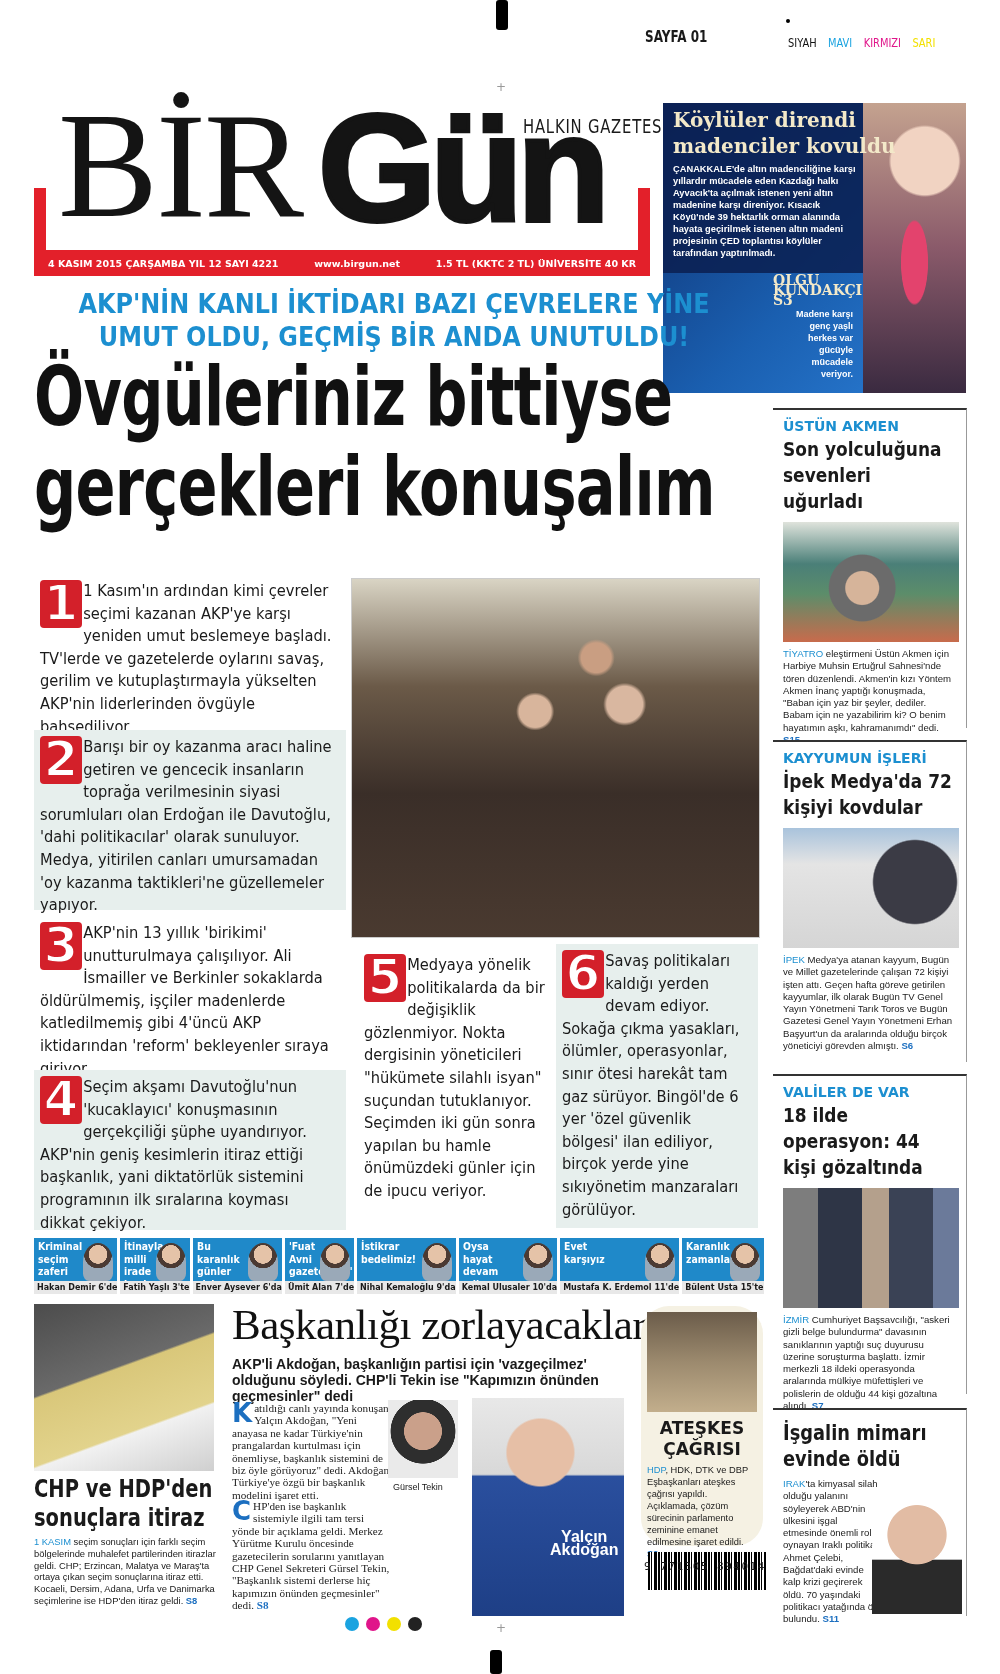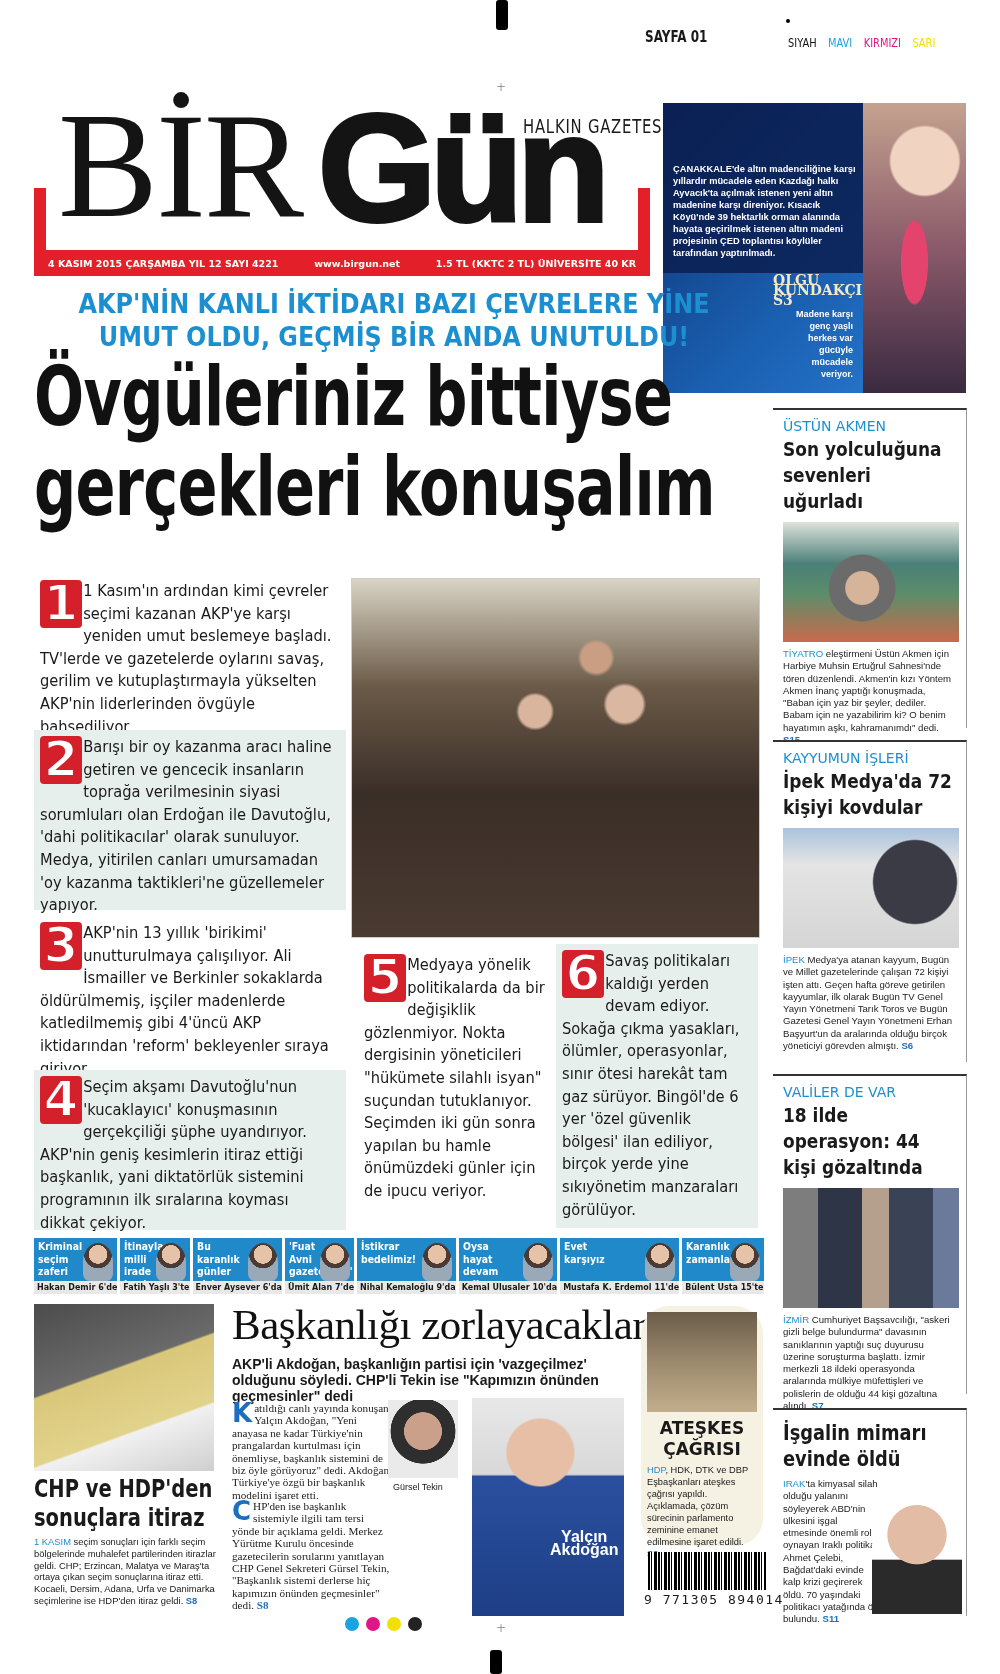--- a/index.html
+++ b/index.html
@@ -40,21 +40,21 @@
   .txt { transform: scaleX(0.9); transform-origin: left top; width: 111%; }
 
   .main-photo { left: 351px; top: 578px; width: 409px; height: 360px; background:
       radial-gradient(circle at 67% 35%, #d9b7a0 0 5%, transparent 6%),
       radial-gradient(circle at 45% 37%, #d8b59c 0 5%, transparent 6%),
       radial-gradient(circle at 60% 22%, #c99e82 0 4%, transparent 5%),
       linear-gradient(180deg, #d9d4c4 0%, #6b5a48 30%, #3a2e28 60%, #4a3a30 100%); border: 1px solid #ccc; }
 
   
   .sbox { position: absolute; left: 773px; width: 194px; border-top: 2px solid #333; border-right: 1px solid #999; background: #fff; padding: 8px 10px; }
-  .sb-kick { color: #1c8fd0; font-weight: normal; font-size: 14px; font-family: "DejaVu Sans", sans-serif; }
+  .sb-kick { color: #1c8fd0; font-weight: bold; font-size: 14px; font-family: "DejaVu Sans", sans-serif; }
   .sb-head { font-weight: bold; font-size: 20px; line-height: 26px; font-family: "DejaVu Sans", sans-serif; transform: scaleX(0.85); transform-origin: left; width: 118%; margin-top: 2px; }
   .sb-photo { width: 176px; height: 120px; margin: 8px 0 6px; }
   .sb-body { font-size: 9.6px; line-height: 12.3px; color: #222; }
   .sb-body .lead { color: #1c8fd0; }
   .sb-ref { color: #1c6fc0; font-weight: bold; }
 
   
   .col-strip { left: 34px; top: 1238px; width: 724px; height: 56px; display: flex; gap: 3px; }
   .col-cell { flex: 1; display: flex; flex-direction: column; }
   .col-top { height: 43px; background: #1f89c9; position: relative; overflow: hidden; padding: 3px 4px; }
@@ -76,21 +76,21 @@
   .tekin-cap { left: 393px; top: 1482px; font-size: 9px; }
   .akdogan-photo { left: 472px; top: 1398px; width: 152px; height: 218px; background: radial-gradient(circle at 45% 25%, #e6bfa6 0 18%, transparent 19%), linear-gradient(180deg, #e8e8e8 0%, #d8d8d8 35%, #2a4f9e 36%, #1e3f86 100%); }
   .akdogan-cap { left: 550px; top: 1530px; color: #fff; font-weight: bold; font-size: 16px; line-height: 13px; text-align: center; }
 
   
   .ates { left: 641px; top: 1306px; width: 122px; height: 240px; background: #f5f1e3; padding: 6px; border-radius: 28px; }
   .ates-photo { width: 110px; height: 100px; background: linear-gradient(180deg, #6b5c4a 0%, #9c8a6e 50%, #c2ae8c 100%); }
   .ates-head { text-align: center; font-weight: bold; font-size: 17px; line-height: 21px; margin-top: 6px; font-family: "DejaVu Sans", sans-serif; }
   .ates-body { font-size: 9.3px; line-height: 12px; margin-top: 4px; }
   .barcode { left: 648px; top: 1552px; width: 118px; height: 38px; background: repeating-linear-gradient(90deg, #000 0 2px, #fff 2px 3px, #000 3px 4px, #fff 4px 6px, #000 6px 9px, #fff 9px 10px); }
-  .barcode-num { left: 644px; top: 1592px; font-family: "DejaVu Sans Mono", monospace; font-size: 13px; letter-spacing: 1.5px; text-align: center; }
+  .barcode-num { left: 644px; top: 1560px; font-family: "DejaVu Sans Mono", monospace; font-size: 11px; letter-spacing: 1.5px; text-align: center; }
 
   .cmyk { position: absolute; top: 1617px; width: 14px; height: 14px; border-radius: 50%; }
 </style>
 </head>
 <body>
 
 <div class="reg-mark" style="left:496px;top:0;width:12px;height:30px;"></div>
 <div class="reg-mark" style="left:490px;top:1650px;width:12px;height:24px;"></div>
 <div class="cross" style="left:496px;top:80px;">+</div>
 <div class="cross" style="left:496px;top:1621px;">+</div>
@@ -110,20 +110,24 @@
 <div class="abs halkin">HALKIN GAZETESİ</div>
 <div class="abs mast-redbar">
   <span>4 KASIM 2015 ÇARŞAMBA YIL 12 SAYI 4221</span>
   <span>www.birgun.net</span>
   <span>1.5 TL (KKTC 2 TL) ÜNİVERSİTE 40 KR</span>
 </div>
 
 <div class="abs promo">
   <div class="promo-photo"></div>
   <div class="promo-box"></div>
+  <div class="promo-title">
+    <div>Köylüler direndi</div>
+    <div>madenciler kovuldu</div>
+  </div>
   <div class="promo-body">ÇANAKKALE'de altın madenciliğine karşı yıllardır mücadele eden Kazdağı halkı Ayvacık'ta açılmak istenen yeni altın madenine karşı direniyor. Kısacık Köyü'nde 39 hektarlık orman alanında hayata geçirilmek istenen altın madeni projesinin ÇED toplantısı köylüler tarafından yaptırılmadı.</div>
   <div class="promo-author">
     <div>OLGU</div>
     <div>KUNDAKÇI</div>
     <div>S3</div>
   </div>
   <div class="promo-quote">Madene karşı genç yaşlı herkes var gücüyle mücadele veriyor.</div>
 </div>
 
 <div class="abs kicker">

